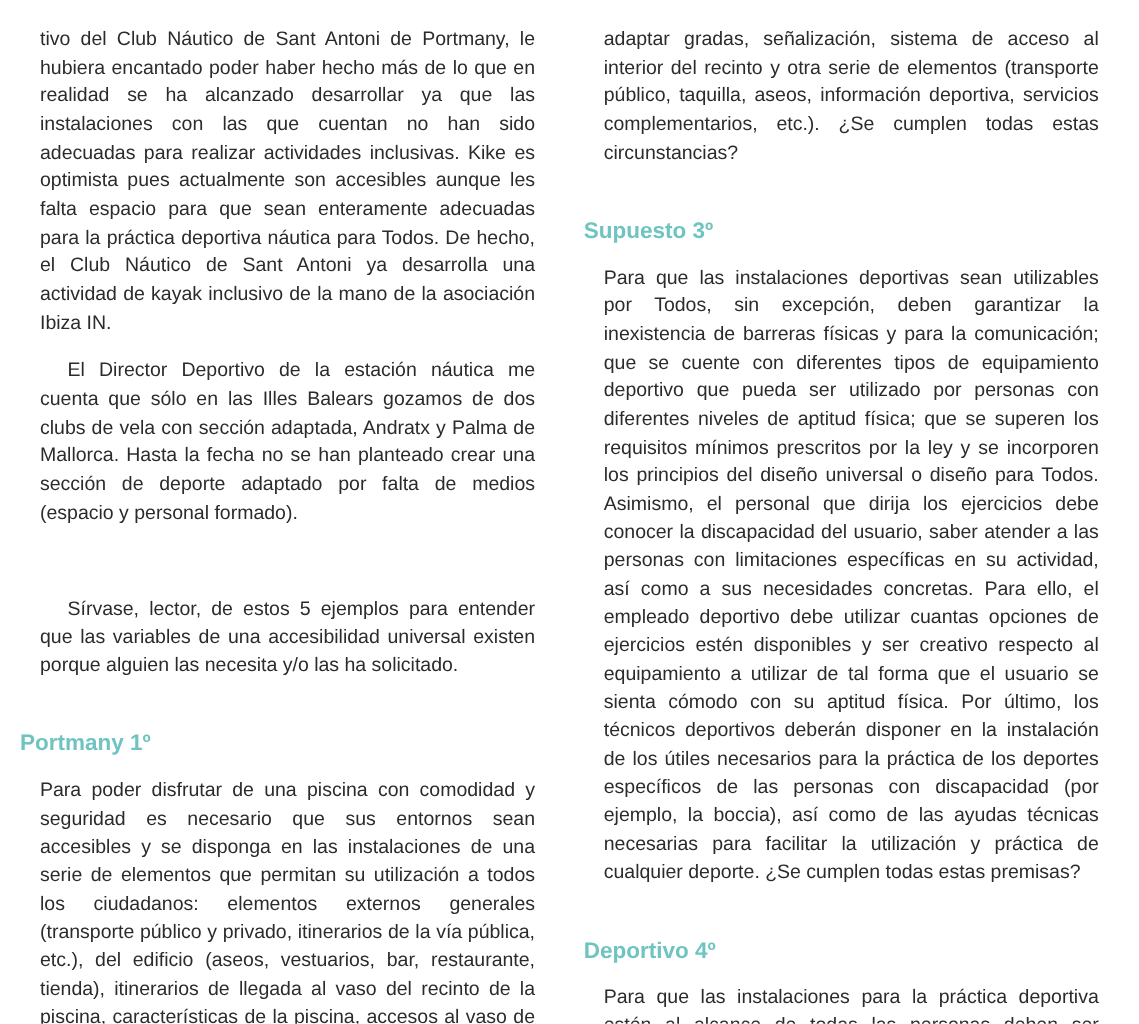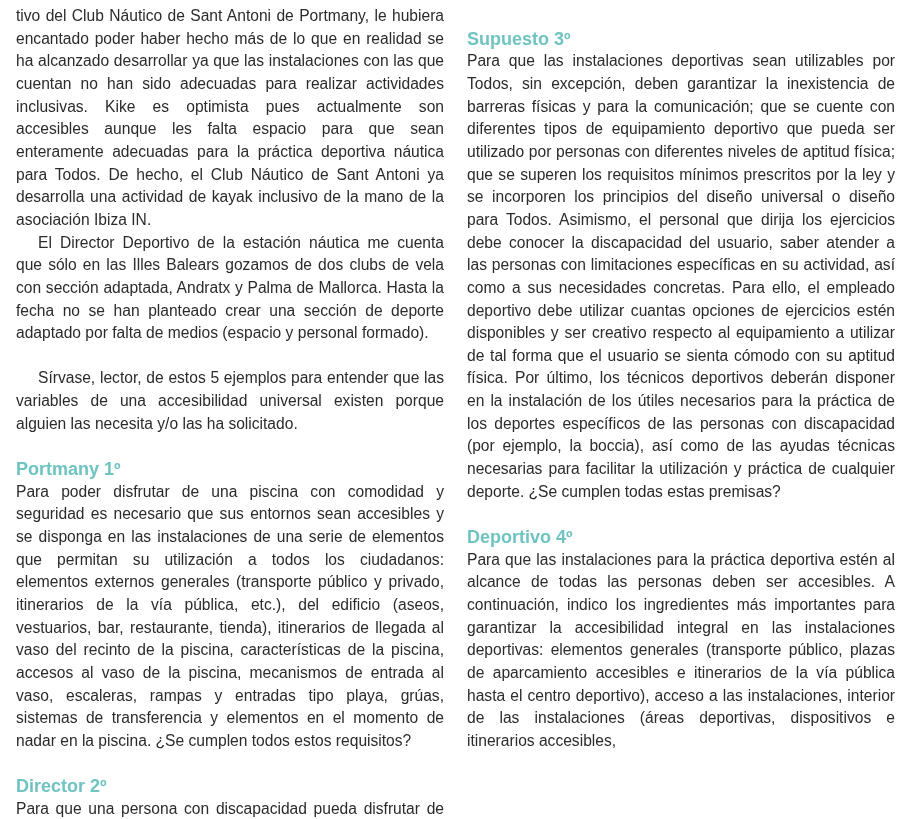--- a/index.html
+++ b/index.html
@@ -6,21 +6,21 @@
   body { width: 911px; height: 819px; overflow: hidden; position: relative; }
   .page { position: absolute; left: 0; top: 0; width: 911px; height: 819px; }
   .col {
     position: absolute; top: 5px; width: 428px;
     font-family: "Liberation Sans", sans-serif;
     font-size: 15.6px; line-height: 22.65px; color: #2b2b2b;
     text-align: justify; hyphens: manual;
   }
   .col.left { left: 16px; }
   .col.right { left: 467px; }
-  p { margin: 0; }
+  p { margin: 16px; }
   p.indent { text-indent: 22px; }
   .gap { height: 22.65px; }
   h3 {
     margin: 0; font-family: "Liberation Sans", sans-serif; font-weight: bold;
     font-size: 18px; line-height: 22.65px; color: #6fc4c1;
   }
 </style>
 </head>
 <body>
 
@@ -33,20 +33,21 @@
     <p class="indent">Sírvase, lector, de estos 5 ejemplos para entender que las variables de una accesibilidad universal existen porque alguien las necesita y/o las ha solicitado.</p>
     <div class="gap"></div>
     <h3>Portmany 1º</h3>
     <p>Para poder disfrutar de una piscina con comodidad y seguridad es necesario que sus entornos sean accesibles y se disponga en las instalaciones de una serie de elementos que permitan su utilización a todos los ciudadanos: elementos externos generales (transporte público y privado, itinerarios de la vía pública, etc.), del edificio (aseos, vestuarios, bar, restaurante, tienda), itinerarios de llegada al vaso del recinto de la piscina, características de la piscina, accesos al vaso de la piscina, mecanismos de entrada al vaso, escaleras, rampas y entradas tipo playa, grúas, sistemas de transferencia y elementos en el momento de nadar en la piscina. ¿Se cumplen todos estos requisitos?</p>
     <div class="gap"></div>
     <h3>Director 2º</h3>
     <p>Para que una persona con discapacidad pueda disfrutar de los eventos deportivos sin dificultad y con total seguridad habrá que reservar espacios accesibles en el interior del recinto,</p>
   </div>
 
   <div class="col right">
+    <p>adaptar gradas, señalización, sistema de acceso al interior del recinto y otra serie de elementos (transporte público, taquilla, aseos, información deportiva, servicios complementarios, etc.). ¿Se cumplen todas estas circunstancias?</p>
     <div class="gap"></div>
     <h3>Supuesto 3º</h3>
     <p>Para que las instalaciones deportivas sean utilizables por Todos, sin excepción, deben garantizar la inexistencia de barreras físicas y para la comunicación; que se cuente con diferentes tipos de equipamiento deportivo que pueda ser utilizado por personas con diferentes niveles de aptitud física; que se superen los requisitos mínimos prescritos por la ley y se incorporen los principios del diseño universal o diseño para Todos. Asimismo, el personal que dirija los ejercicios debe conocer la discapacidad del usuario, saber atender a las personas con limitaciones específicas en su actividad, así como a sus necesidades concretas. Para ello, el empleado deportivo debe utilizar cuantas opciones de ejercicios estén disponibles y ser creativo respecto al equipamiento a utilizar de tal forma que el usuario se sienta cómodo con su aptitud física. Por último, los técnicos deportivos deberán disponer en la instalación de los útiles necesarios para la práctica de los deportes específicos de las personas con discapacidad (por ejemplo, la boccia), así como de las ayudas técnicas necesarias para facilitar la utilización y práctica de cualquier deporte. ¿Se cumplen todas estas premisas?</p>
     <div class="gap"></div>
     <h3>Deportivo 4º</h3>
     <p>Para que las instalaciones para la práctica deportiva estén al alcance de todas las personas deben ser accesibles. A continuación, indico los ingredientes más importantes para garantizar la accesibilidad integral en las instalaciones deportivas: elementos generales (transporte público, plazas de aparcamiento accesibles e itinerarios de la vía pública hasta el centro deportivo), acceso a las instalaciones, interior de las instalaciones (áreas deportivas, dispositivos e itinerarios accesibles,</p>
   </div>
 
 </div>
 

